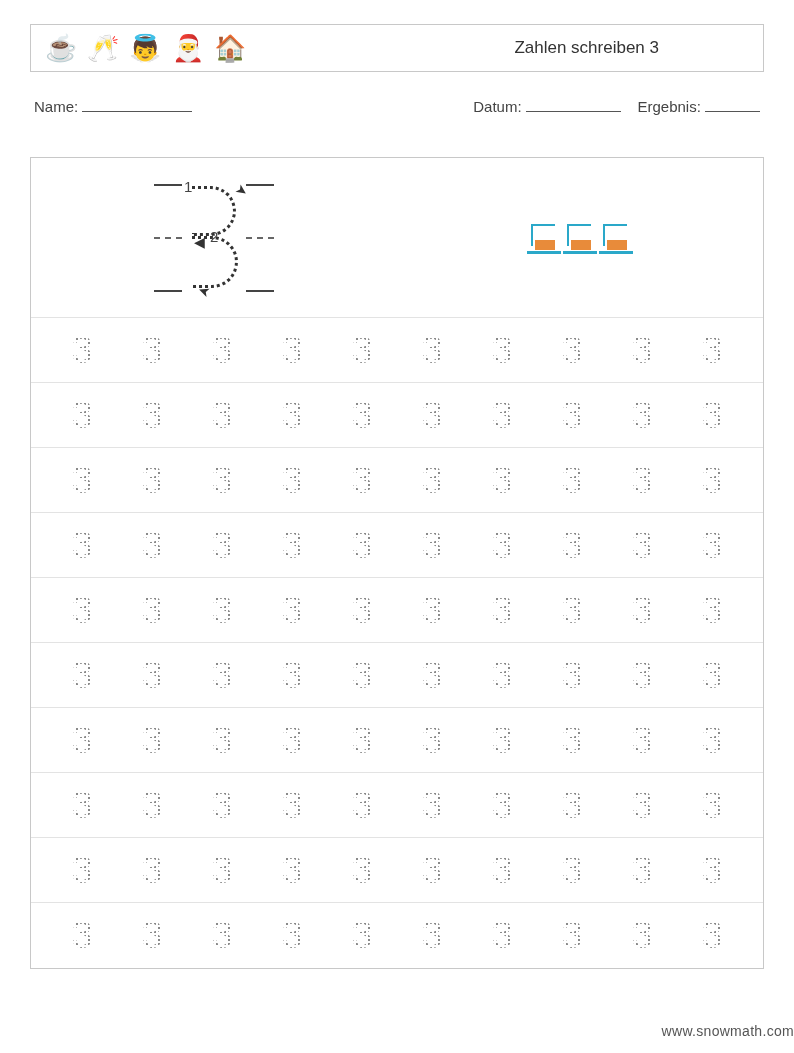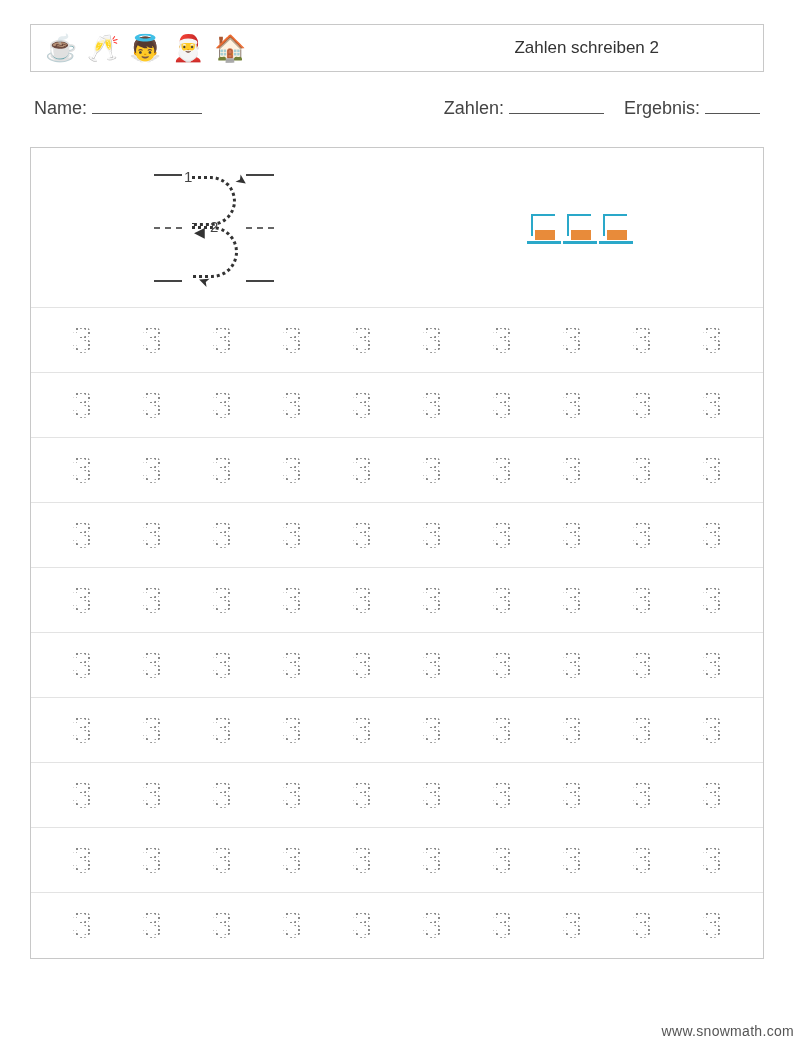--- a/index.html
+++ b/index.html
@@ -20,23 +20,23 @@
     align-items: center;
     justify-content: space-between;
     padding: 0 14px;
     margin-bottom: 26px;
   }
   .header-icons { display: flex; gap: 10px; align-items: center; font-size: 26px; }
   .header-title { font-size: 17px; color:#333; padding-right: 90px;}
   .meta-row {
     display: flex;
     justify-content: space-between;
-    font-size: 18px;
+    font-size: 15px;
     color:#444;
-    margin-bottom: 28px;
+    margin-bottom: 42px;
     padding: 0 4px;
   }
   .blank { display:inline-block; border-bottom:1px solid #555; height:14px; vertical-align: baseline;}
   .blank.lg { width:110px; }
   .blank.md { width:95px; }
   .blank.sm { width:55px; }
   .work-area {
     border: 1px solid #c8c8c8;
     padding: 0;
   }
@@ -122,30 +122,30 @@
 <div class="page">
 
   <div class="header-box">
     <div class="header-icons">
       <span>☕</span>
       <span>🥂</span>
       <span>👼</span>
       <span>🎅</span>
       <span>🏠</span>
     </div>
-    <div class="header-title">Zahlen schreiben 2</div>
+    <div class="header-title">Zahlen schreiben 3</div>
   </div>
 
   <div class="meta-row">
     <div>
       <span>Name:</span>
       <span class="blank lg"></span>
     </div>
     <div>
-      <span>Zahlen:</span>
+      <span>Datum:</span>
       <span class="blank md"></span>
       &nbsp;&nbsp;
       <span>Ergebnis:</span>
       <span class="blank sm"></span>
     </div>
   </div>
 
   <div class="work-area">
     <div class="demo-row">
       <div class="demo-cell">

